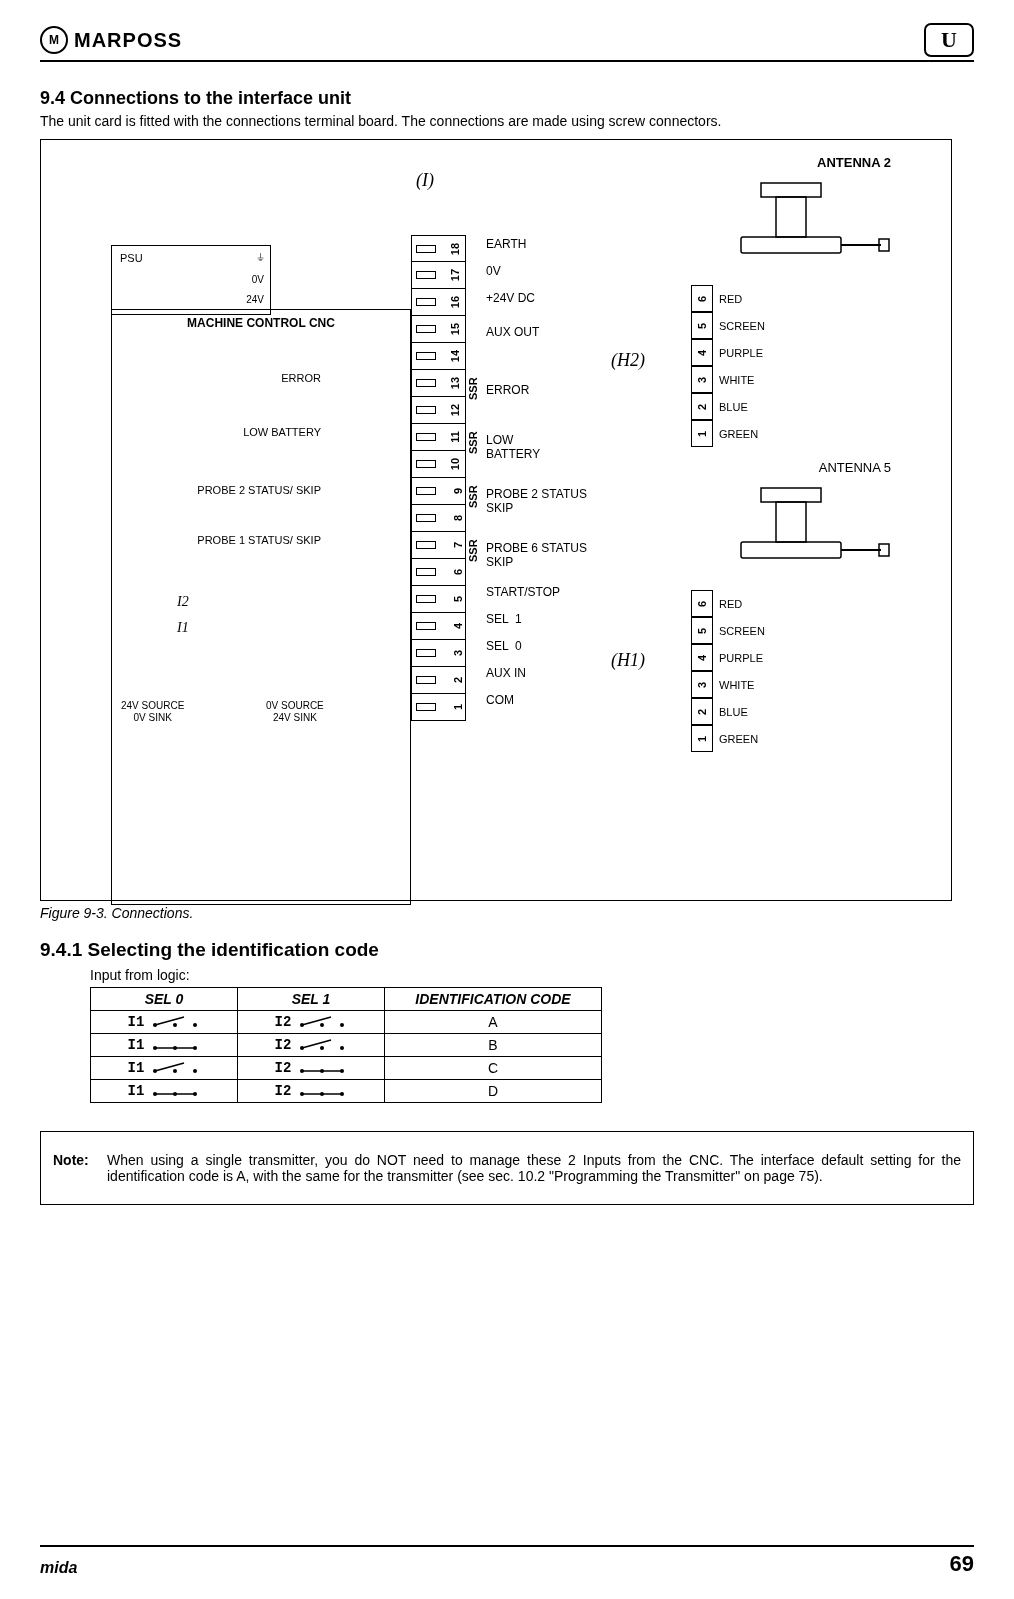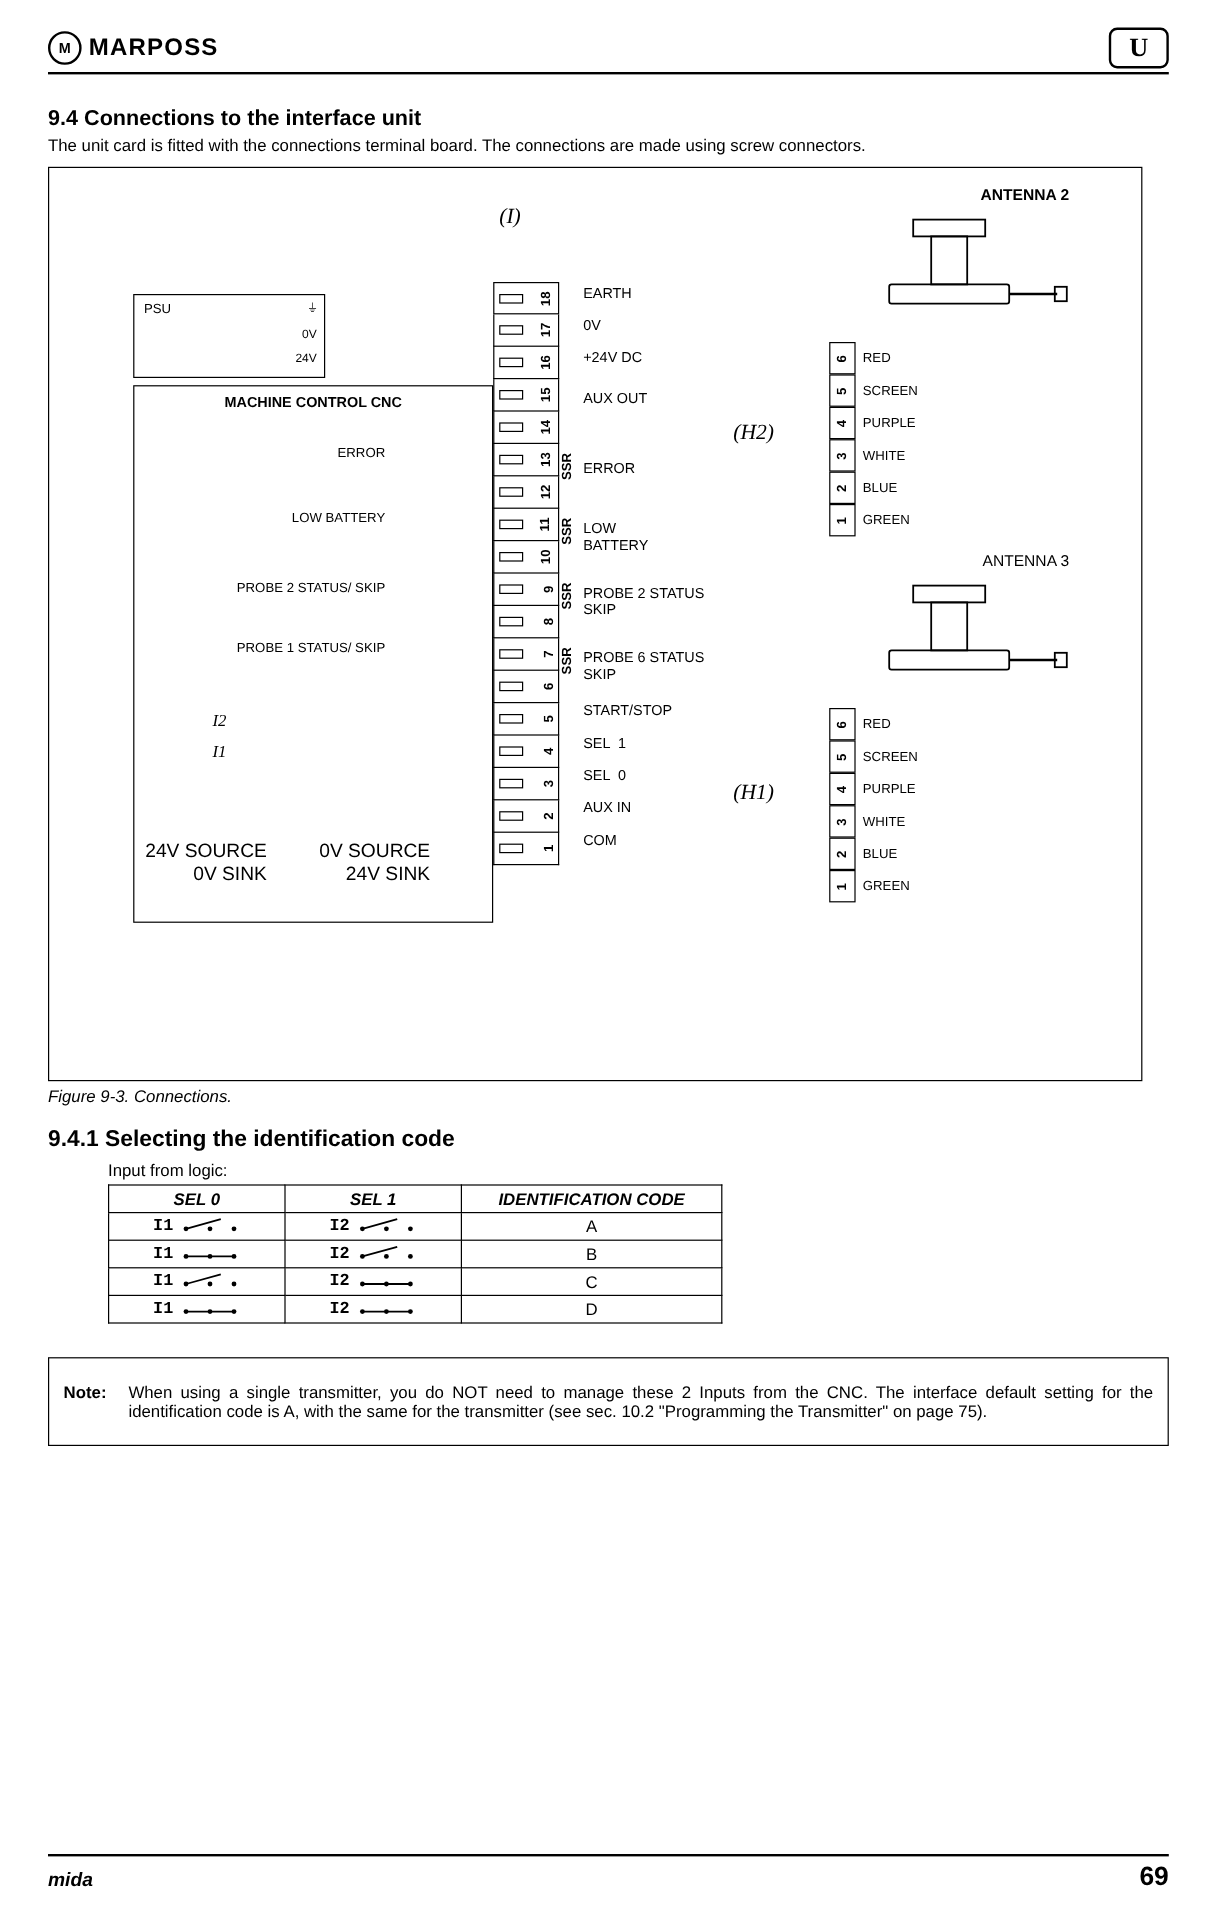--- a/index.html
+++ b/index.html
@@ -28,25 +28,25 @@
   .note-txt { text-align:justify; }
   .footer { position:absolute; left:40px; right:40px; bottom:22px; display:flex; justify-content:space-between; align-items:flex-end; border-top:2px solid #000; padding-top:4px; }
   .footer-left { font-style:italic; font-weight:bold; font-size:16px; }
   .footer-right { font-size:22px; font-weight:bold; }
 
   
   .d { position:absolute; font-size:12px; }
   .psu { left:70px; top:105px; width:160px; height:70px; border:1.5px solid #000; }
   .psu-lbl { position:absolute; left:8px; top:6px; font-size:11px; }
   .psu-port { position:absolute; right:6px; font-size:10px; text-align:right; }
-  .cnc { left:70px; top:181px; width:300px; height:448px; border:1.5px solid #000; }
+  .cnc { left:70px; top:169px; width:300px; height:596px; border:1.5px solid #000; }
   .cnc-title { position:absolute; top:6px; left:0; right:0; text-align:center; font-weight:bold; font-size:12px; }
   .left-sig { position:absolute; font-size:11px; text-align:right; width:150px; }
   .i-lbl { position:absolute; font-family:"Times New Roman",serif; font-style:italic; font-size:14px; }
-  .srcsink { position:absolute; font-size:16px; text-align:right; line-height:1.2; }
+  .srcsink { position:absolute; font-size:10px; text-align:center; line-height:1.2; }
   .tb { position:absolute; left:370px; top:95px; width:55px; }
   .pin { width:55px; height:27px; border:1.2px solid #000; position:relative; display:flex; align-items:center; justify-content:flex-end; padding-right:4px; }
   .pin + .pin { border-top:0; }
   .pin-inner { width:20px;height:8px;border:1px solid #000;margin-right:auto;margin-left:4px; }
   .pin-num { transform:rotate(-90deg); font-size:11px; font-weight:bold; }
   .ssr { position:absolute; left:426px; font-size:11px; font-weight:bold; transform:rotate(-90deg); transform-origin:left top; }
   .siglabel { position:absolute; left:445px; font-size:12px; white-space:nowrap; }
   .figtag { position:absolute; font-family:"Times New Roman",serif; font-style:italic; font-size:18px; }
   .antenna { position:absolute; width:230px; }
   .ant-lbl { font-size:13px; position:absolute; right:20px; }
@@ -229,21 +229,21 @@
           <div class="row">
             <div class="cell">
               <span class="num">6</span>
             </div>
             <span class="color-lbl">RED</span>
           </div>
         </div>
       </div>
 
     <div class="antenna" style="left:640px; top:320px;">
-      <span class="ant-lbl" style="top:0;">ANTENNA 3</span>
+      <span class="ant-lbl" style="top:0;">ANTENNA 5</span>
       <svg class="ant-draw" viewBox="0 0 230 150">
         <rect x="80" y="28" width="60" height="14" fill="none" stroke="#000" stroke-width="1.5"></rect>
         <rect x="95" y="42" width="30" height="40" fill="none" stroke="#000" stroke-width="1.5"></rect>
         <rect x="60" y="82" width="100" height="16" rx="2" fill="none" stroke="#000" stroke-width="1.5"></rect>
         <line x1="160" y1="90" x2="200" y2="90" stroke="#000" stroke-width="2"></line>
         <rect x="198" y="84" width="10" height="12" fill="none" stroke="#000" stroke-width="1.5"></rect>
       </svg>
     </div>
 
     <div class="colorblk" style="left:650px; top:450px;" id="cb-h1">

